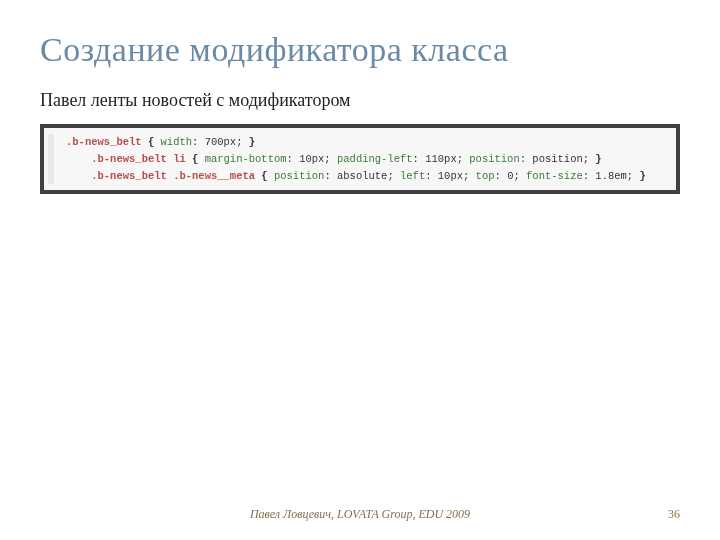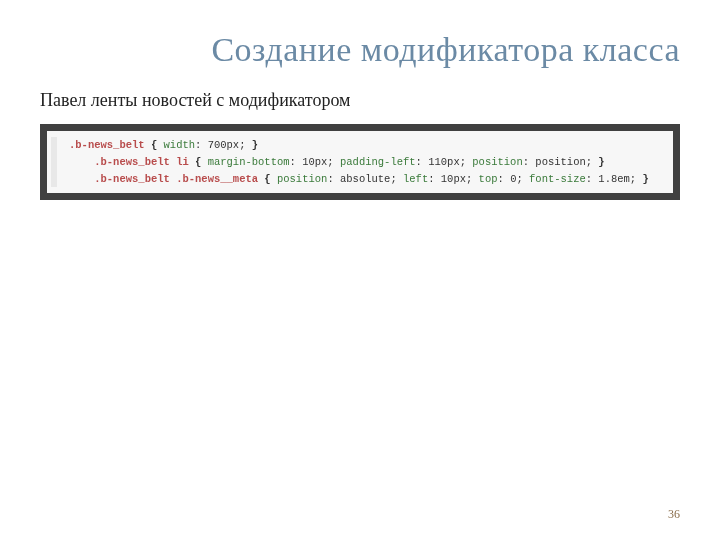--- a/index.html
+++ b/index.html
@@ -1,20 +1,20 @@
 <!DOCTYPE html>
 <html><head>
 <meta charset="utf-8">
 <style>
   * { margin: 0; padding: 0; box-sizing: border-box; }
   html, body { width: 720px; height: 540px; background: #fff; font-family: Georgia, 'Times New Roman', serif; }
   .slide { width: 720px; height: 540px; position: relative; padding: 30px 40px; }
-  .title { font-size: 34px; color: #6b8aa5; font-weight: 400; line-height: 1.15; margin-bottom: 18px; letter-spacing: 0.5px; text-align: right; }
+  .title { font-size: 34px; color: #6b8aa5; font-weight: 400; line-height: 1.15; margin-bottom: 18px; letter-spacing: 0.5px; }
   .body-text { font-size: 18px; color: #222; line-height: 1.5; margin-bottom: 4px; }
-  .code-block { margin-top: 10px; border: 7px solid #404040; background: #f7f7f7; padding: 6px 8px; font-family: Consolas, 'Courier New', monospace; font-size: 10.5px; line-height: 1.6; color: #333; position: relative; }
+  .code-block { margin-top: 10px; border: 4px solid #404040; background: #f7f7f7; padding: 6px 8px; font-family: Consolas, 'Courier New', monospace; font-size: 10.5px; line-height: 1.6; color: #333; position: relative; }
   .code-block .gutter { position: absolute; left: 4px; top: 6px; bottom: 6px; width: 6px; background: #e8e8e8; }
   .code-line { white-space: pre; padding-left: 14px; }
   .sel { color: #b84c4c; font-weight: bold; }
   .prop { color: #3a7a3a; }
   .punct { color: #333; font-weight: bold; }
   .val { color: #333; }
   .footer { position: absolute; bottom: 18px; left: 0; width: 720px; text-align: center; font-size: 12px; color: #8a6d4b; font-style: italic; }
   .page-num { position: absolute; bottom: 18px; right: 40px; font-size: 12px; color: #8a6d4b; }
 </style>
 </head>
@@ -29,14 +29,15 @@
   <div class="code-block">
     <div class="gutter"></div>
 
     <div class="code-line"><span class="sel">.b-news_belt</span><span class="punct"> { </span><span class="prop">width</span><span class="val">: 700px;</span><span class="punct"> }</span></div>
 
     <div class="code-line"><span>    </span><span class="sel">.b-news_belt li</span><span class="punct"> { </span><span class="prop">margin-bottom</span><span class="val">: 10px;</span><span class="prop"> padding-left</span><span class="val">: 110px;</span><span class="prop"> position</span><span class="val">: position;</span><span class="punct"> }</span></div>
 
     <div class="code-line"><span>    </span><span class="sel">.b-news_belt .b-news__meta</span><span class="punct"> { </span><span class="prop">position</span><span class="val">: absolute;</span><span class="prop"> left</span><span class="val">: 10px;</span><span class="prop"> top</span><span class="val">: 0;</span><span class="prop"> font-size</span><span class="val">: 1.8em;</span><span class="punct"> }</span></div>
   </div>
 
+  <div class="footer">Павел Ловцевич, LOVATA Group, EDU 2009</div>
   <div class="page-num">36</div>
 </div>
 
 </body></html>

